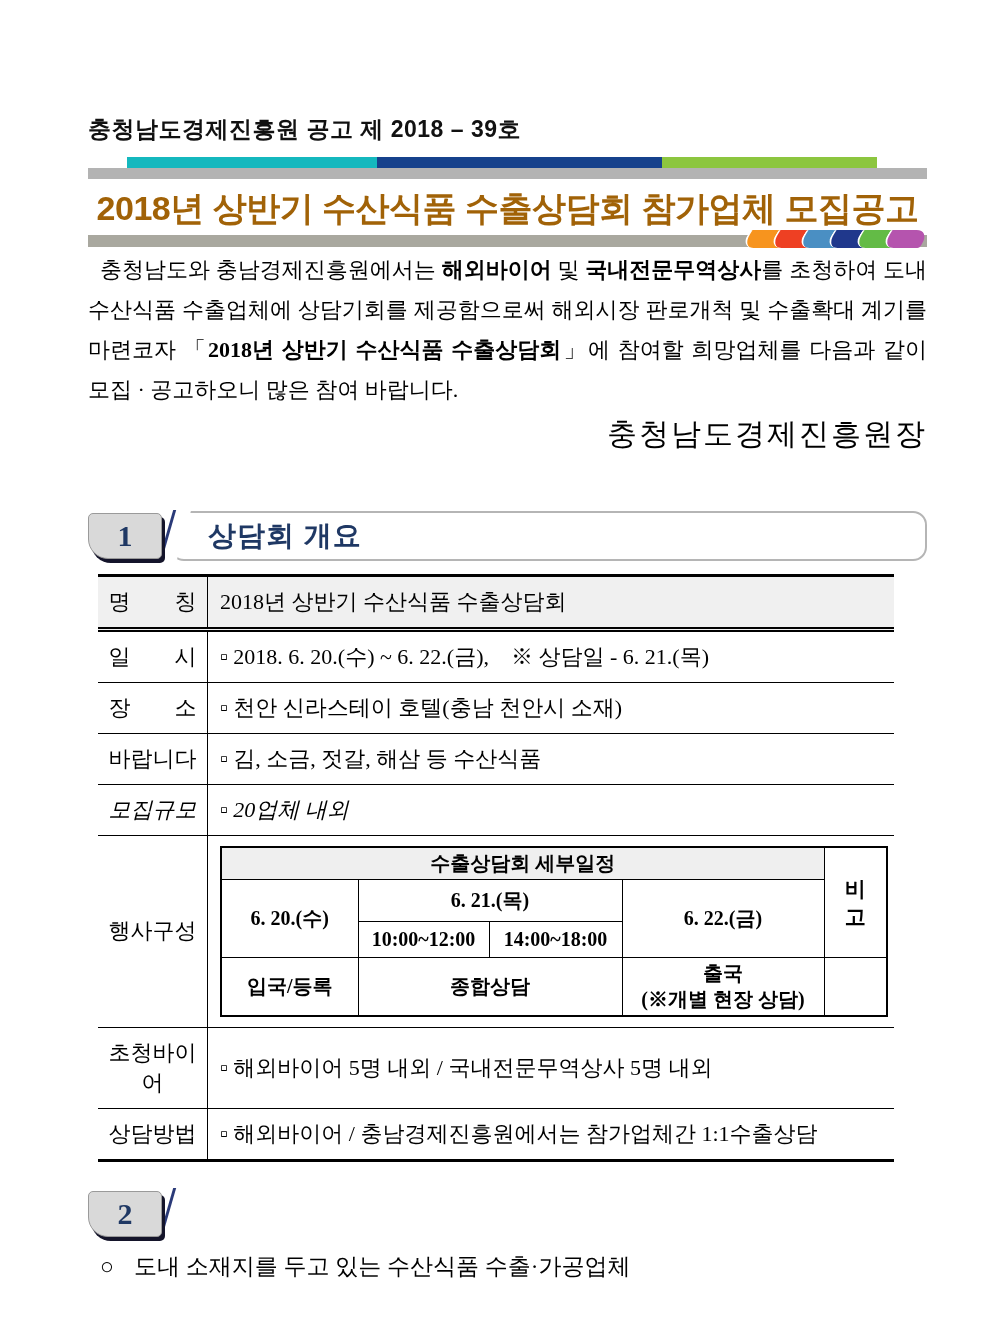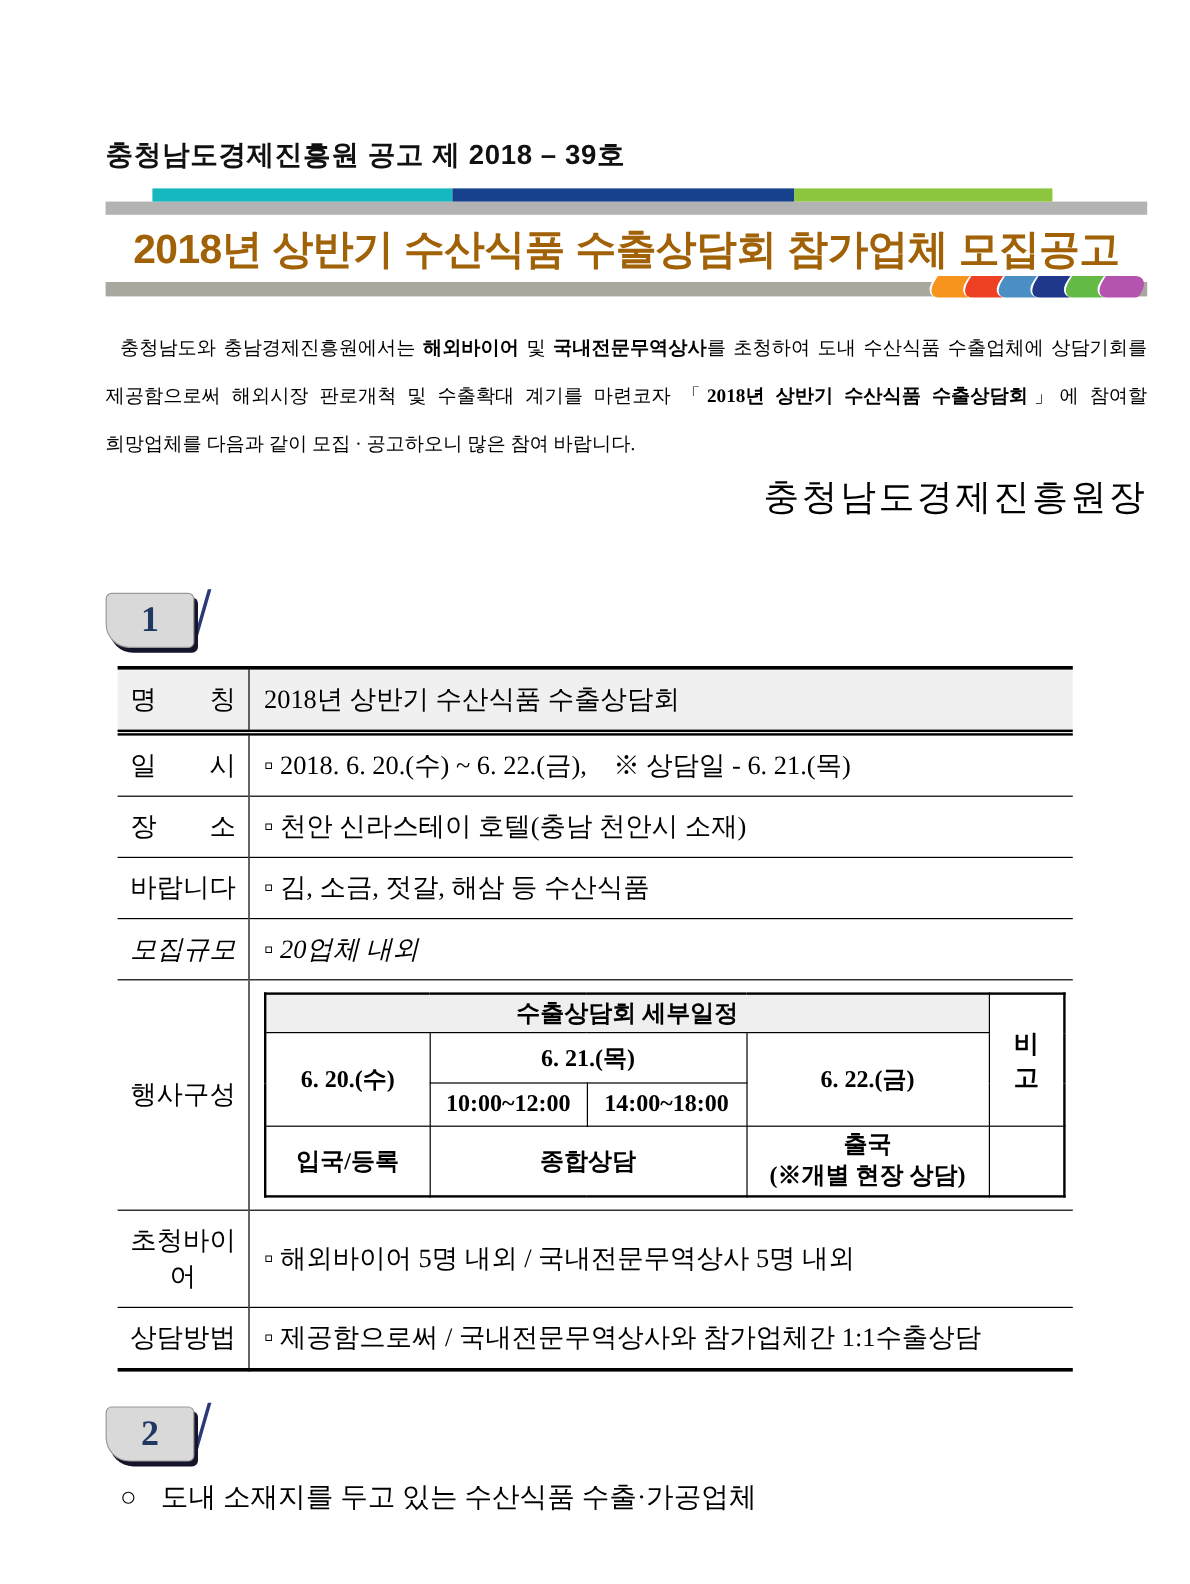--- a/index.html
+++ b/index.html
@@ -3,21 +3,21 @@
 <meta charset="utf-8">
 <style>
   * { margin: 0; padding: 0; box-sizing: border-box; }
   html, body { background: #fff; }
   .page {
     position: relative;
     width: 992px; height: 1320px;
     margin: 0 auto;
     background: #fff;
     overflow: hidden;
-    padding: 116px 36px 0 88px;
+    padding: 116px 65px 0 88px;
     font-family: "Liberation Serif", "DejaVu Serif", serif;
     color: #000;
   }
   
   .notice-no {
     font-family: "Liberation Sans", "DejaVu Sans", sans-serif;
     font-weight: bold; font-size: 23px; line-height: 27px;
     letter-spacing: 0.5px; color: #111;
   }
   .band1 { margin-top: 14px; }
@@ -38,22 +38,22 @@
   .petals { position: absolute; right: 2px; top: -5px; height: 18px; display: flex; }
   .petal {
     width: 40px; height: 18px; margin-left: -12px;
     border-radius: 2px 14px 2px 14px;
     transform: skewX(-32deg);
     border-left: 2px solid #fff;
   }
   .petal:first-child { margin-left: 0; }
   
   .intro {
-    margin-top: 24px;
-    font-size: 16px; line-height: 40px;
+    margin-top: 3px;
+    font-size: 22px; line-height: 40px;
     text-align: justify; word-break: keep-all; text-indent: 12px;
   }
   .intro b { font-weight: bold; }
   .doc-date {
     margin-top: 14px; text-align: right;
     font-size: 26px; line-height: 34px; letter-spacing: 1px;
   }
   .doc-signer {
     margin-top: 4px; text-align: right;
     font-size: 30px; line-height: 40px; letter-spacing: 2px;
@@ -155,20 +155,21 @@
     </div>
   </div>
 
   <p class="intro"><span>충청남도와 충남경제진흥원에서는 </span><b>해외바이어</b><span> 및 </span><b>국내전문무역상사</b><span>를 초청하여 도내 수산식품 수출업체에 상담기회를 제공함으로써 해외시장 판로개척 및 수출확대 계기를 마련코자 「</span><b>2018년 상반기 수산식품 수출상담회</b><span>」에 참여할 희망업체를 다음과 같이 모집 · 공고하오니 많은 참여 바랍니다.</span></p>
 
   <div class="doc-signer">충청남도경제진흥원장</div>
 
   <div class="section-header sec1">
     <div class="sec-badge">1</div>
     <div class="sec-slash"></div>
+    <div class="sec-pill">상담회 개요</div>
   </div>
 
   <table class="ov-table">
     <tbody>
         <tr class="hdr r0">
       <td class="lbl">명　　칭</td>
       <td class="val">2018년 상반기 수산식품 수출상담회</td>
     </tr>
     <tr class="r1">
       <td class="lbl">일　　시</td>
@@ -221,21 +222,21 @@
         </tbody>
             </table>
       </td>
     </tr>
     <tr class="r6">
       <td class="lbl">초청바이어</td>
       <td class="val">▫ 해외바이어 5명 내외 / 국내전문무역상사 5명 내외</td>
     </tr>
     <tr class="r7">
       <td class="lbl">상담방법</td>
-      <td class="val">▫ 제공함으로써 / 국내전문무역상사와 참가업체간 1:1수출상담</td>
+      <td class="val">▫ 해외바이어 / 충남경제진흥원에서는 참가업체간 1:1수출상담</td>
     </tr>
   </tbody>
     </table>
 
   <div class="section-header sec2">
     <div class="sec-badge">2</div>
     <div class="sec-slash"></div>
   </div>
 
   <div class="bullets">

